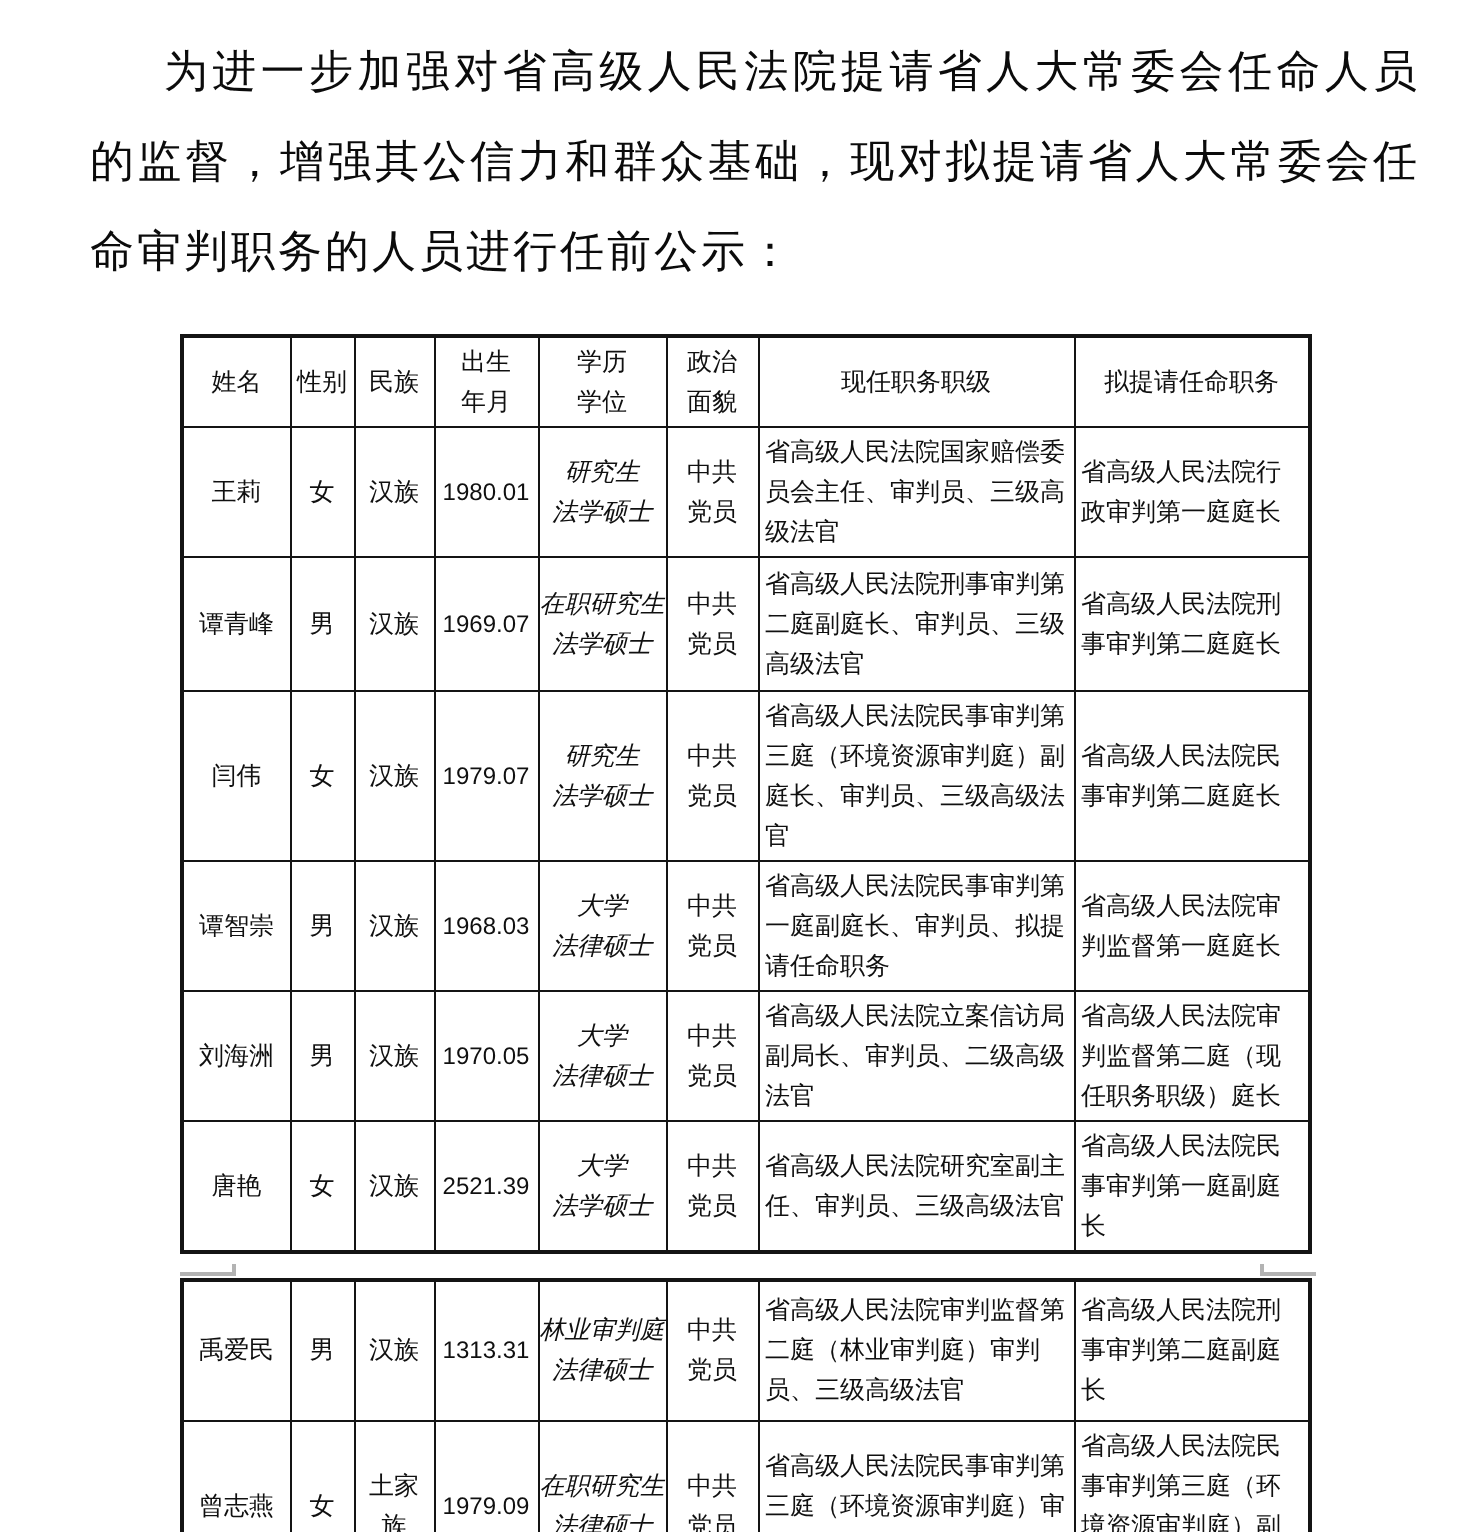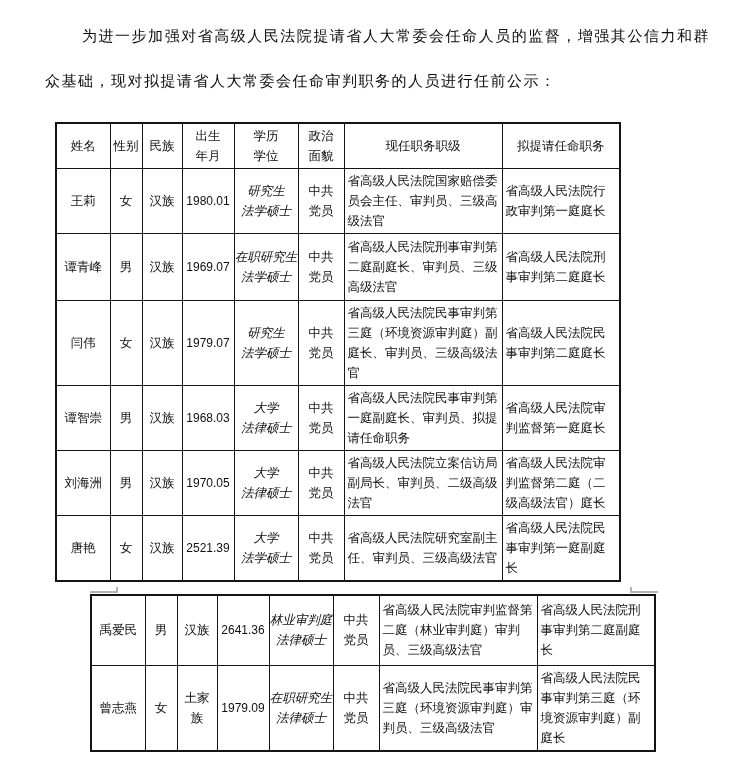--- a/index.html
+++ b/index.html
@@ -8,30 +8,30 @@
     background: #ffffff;
     font-family: "Liberation Sans", sans-serif;
     color: #000000;
     overflow: hidden;
   }
   .page { position: relative; width: 740px; height: 766px; }
 
   .intro {
     margin: 13px 30px 0 45px;
     width: 665px;
-    font-size: 15px;
+    font-size: 22px;
     letter-spacing: 1.5px;
     line-height: 45px;
     text-indent: 37px;
     text-align: justify;
     color: #0b0b0b;
   }
 
   table.roster {
-    margin-left: 55px;
+    margin-left: 90px;
     width: 564px;
     border-collapse: collapse;
     table-layout: fixed;
     border: 2px solid #141414;
   }
   #roster-table-1 { margin-top: 19px; }
 
   .table2-wrap {
     position: relative;
     margin-top: 12px;
@@ -164,21 +164,21 @@
         <tr>
           <td>刘海洲</td>
           <td>男</td>
           <td>汉族</td>
           <td>1970.05</td>
           <td>大学
 法律硕士</td>
           <td>中共
 党员</td>
           <td>省高级人民法院立案信访局副局长、审判员、二级高级法官</td>
-          <td>省高级人民法院审判监督第二庭（二级高级法官）庭长</td>
+          <td>省高级人民法院审判监督第二庭（现任职务职级）庭长</td>
         </tr>
         <tr>
           <td>唐艳</td>
           <td>女</td>
           <td>汉族</td>
           <td>2521.39</td>
           <td>大学
 法学硕士</td>
           <td>中共
 党员</td>
@@ -200,21 +200,21 @@
         <col class="c5">
           <col class="c6">
           <col class="c7">
           <col class="c8">
       </colgroup>
       <tbody>
           <tr>
             <td>禹爱民</td>
             <td>男</td>
             <td>汉族</td>
-            <td>2641.36</td>
+            <td>1313.31</td>
             <td>林业审判庭
 法律硕士</td>
             <td>中共
 党员</td>
             <td>省高级人民法院审判监督第二庭（林业审判庭）审判员、三级高级法官</td>
             <td>省高级人民法院刑事审判第二庭副庭长</td>
           </tr>
           <tr>
             <td>曾志燕</td>
             <td>女</td>

